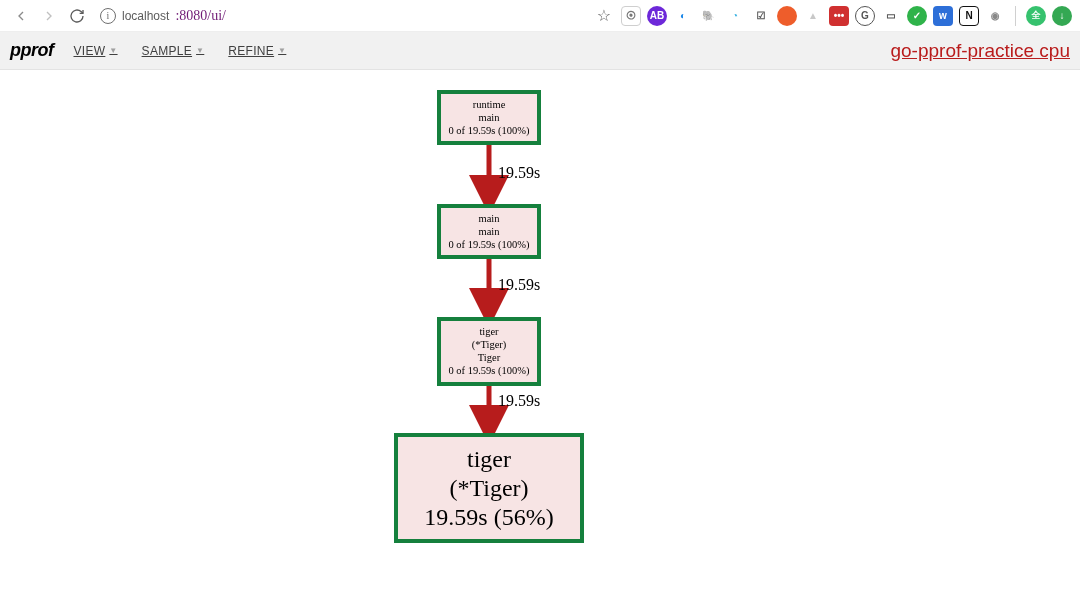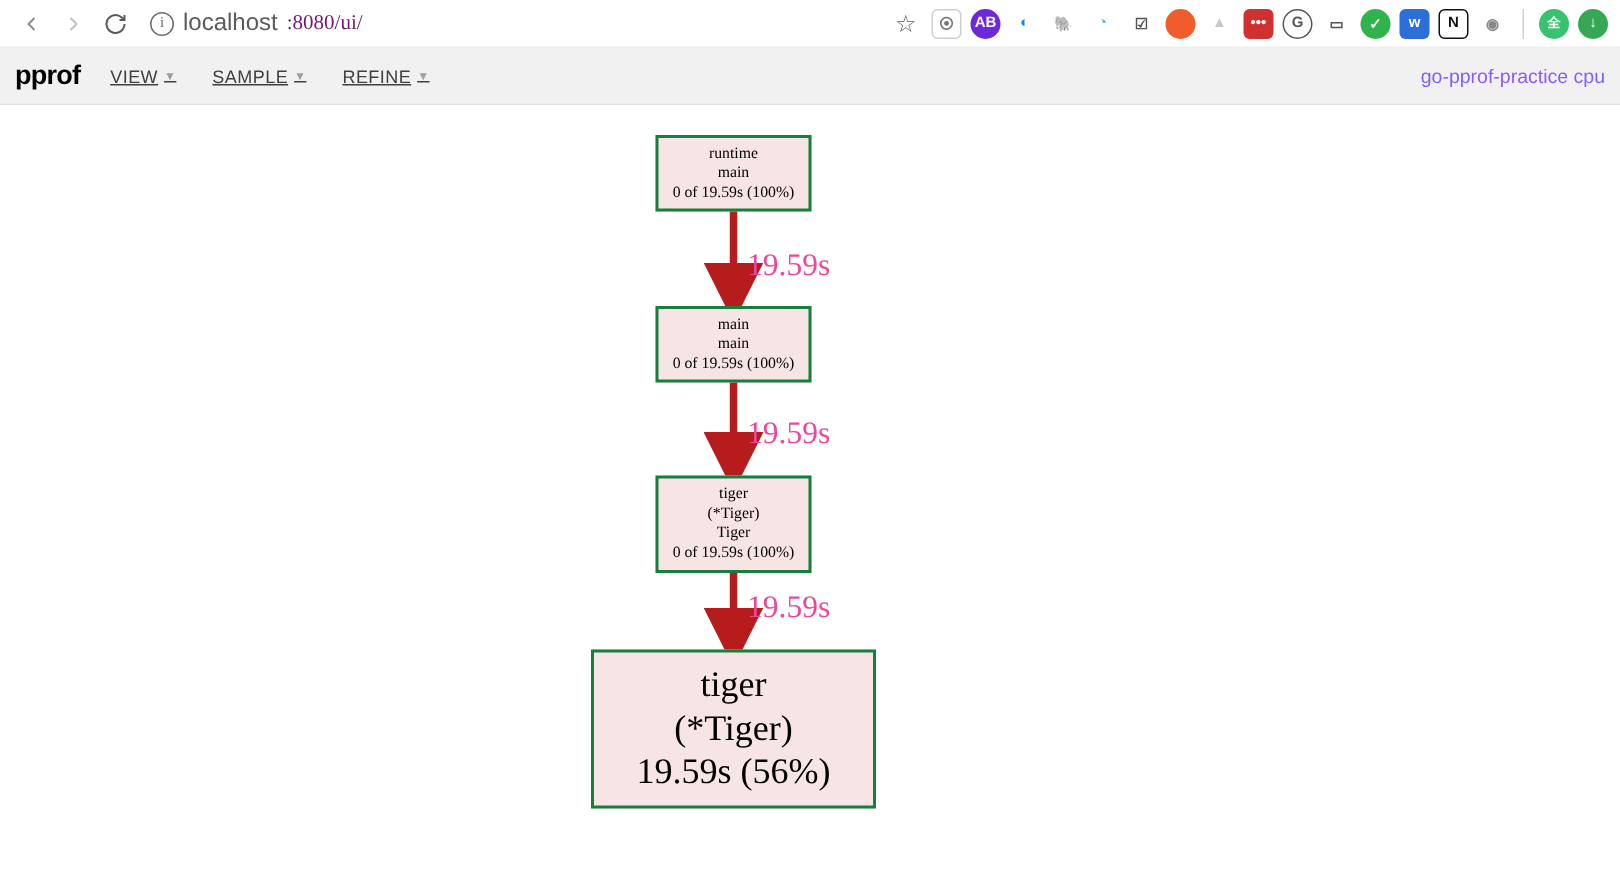--- a/index.html
+++ b/index.html
@@ -4,43 +4,43 @@
   <style>
     * { box-sizing: border-box; margin: 0; padding: 0; }
     body { font-family: Arial, sans-serif; background: #fff; width: 1080px; height: 590px; overflow: hidden; }
 
     
     .chrome-bar { display: flex; align-items: center; padding: 4px 8px; background: #fff; border-bottom: 1px solid #eee; height: 32px; gap: 2px; }
     .nav-btn { width: 26px; height: 26px; display: flex; align-items: center; justify-content: center; color: #8b8b8b; border-radius: 50%; }
     .nav-btn svg { width: 16px; height: 16px; }
     .url-wrap { display: flex; align-items: center; flex: 0 0 auto; margin-left: 8px; gap: 6px; }
     .info-icon { width: 16px; height: 16px; border: 1.4px solid #6f6f6f; border-radius: 50%; display:flex; align-items:center; justify-content:center; color:#6f6f6f; font-size:10px; font-family: 'Times New Roman', serif; }
-    .url-host { color:#5b5b5b; font-size:16px; }
+    .url-host { color:#5b5b5b; font-size:12px; }
     .url-path { color:#701a75; font-size:14px;font-family:Liberation Serif, serif; }
     .spacer { flex: 1; }
     .star { color:#5b5b5b; font-size: 16px; margin-right: 8px; }
     .ext-icons { display:flex; gap: 6px; align-items:center; }
     .ext { width: 20px; height: 20px; border-radius: 4px; display:flex; align-items:center; justify-content:center; font-size:10px; color:#fff; font-weight:bold; }
     .divider-v { width:1px; height: 20px; background:#d0d0d0; margin: 0 4px; }
 
     
     .pprof-bar { display:flex; align-items:center; background:#f1f1f1; height: 38px; padding: 0 10px; gap: 4px; border-bottom: 1px solid #e3e3e3; }
-    .logo { font-weight: 900; font-size: 18px; letter-spacing: -0.5px; color:#000; margin-right: 6px; }
+    .logo { font-weight: 900; font-size: 18px; letter-spacing: -0.5px; color:#000; margin-right: 6px; font-style: italic; }
     .menu-item { display:flex; align-items:center; gap:4px; padding: 4px 10px; font-size: 12px; color:#404040; letter-spacing: 0.3px; text-decoration: underline; }
     .menu-item .caret { font-size: 8px; color:#a0a0a0; }
     .search-box { margin-left: 14px; background:#fff; border:1px solid #d0d0d0; height: 28px; width: 262px; display:flex; align-items:center; padding: 0 12px; }
     .search-box input { border:none; outline:none; width:100%; font-size:12.5px; color:#666; background:transparent; }
-    .right-link { margin-left:auto; color:#8b5cf6; font-size: 13px; }
+    .right-link { margin-left:auto; color:#b91c1c; text-decoration: underline; font-size: 19px; }
 
     
     .graph { position: relative; width: 100%; height: calc(590px - 32px - 38px); overflow: visible; }
-    .node { position:absolute; border: 2px solid #15803d; background: #f7e4e4; text-align:center; font-family: 'Times New Roman', serif; }
+    .node { position:absolute; border: 4px solid #15803d; background: #f7e4e4; text-align:center; font-family: 'Times New Roman', serif; }
     .node-small { font-size: 10.5px; line-height: 1.25; padding: 4px 6px; }
     .node-big { font-size: 24px; line-height: 1.2; padding: 8px 14px; }
-    .edge-label { position:absolute; font-family: 'Times New Roman', serif; font-size: 21px; color:#ec4899; }
+    .edge-label { position:absolute; font-family: 'Times New Roman', serif; font-size: 16px; color:#000000; }
     svg.edges { position:absolute; top:0; left:0; width:100%; height:100%; pointer-events:none; }
   </style>
 </head>
 <body>
 
 <div class="chrome-bar">
   <div class="nav-btn">
     <svg viewBox="0 0 24 24" fill="none" stroke="#8b8b8b" stroke-width="2">
         <polyline points="15 18 9 12 15 6"></polyline>
       </svg>

